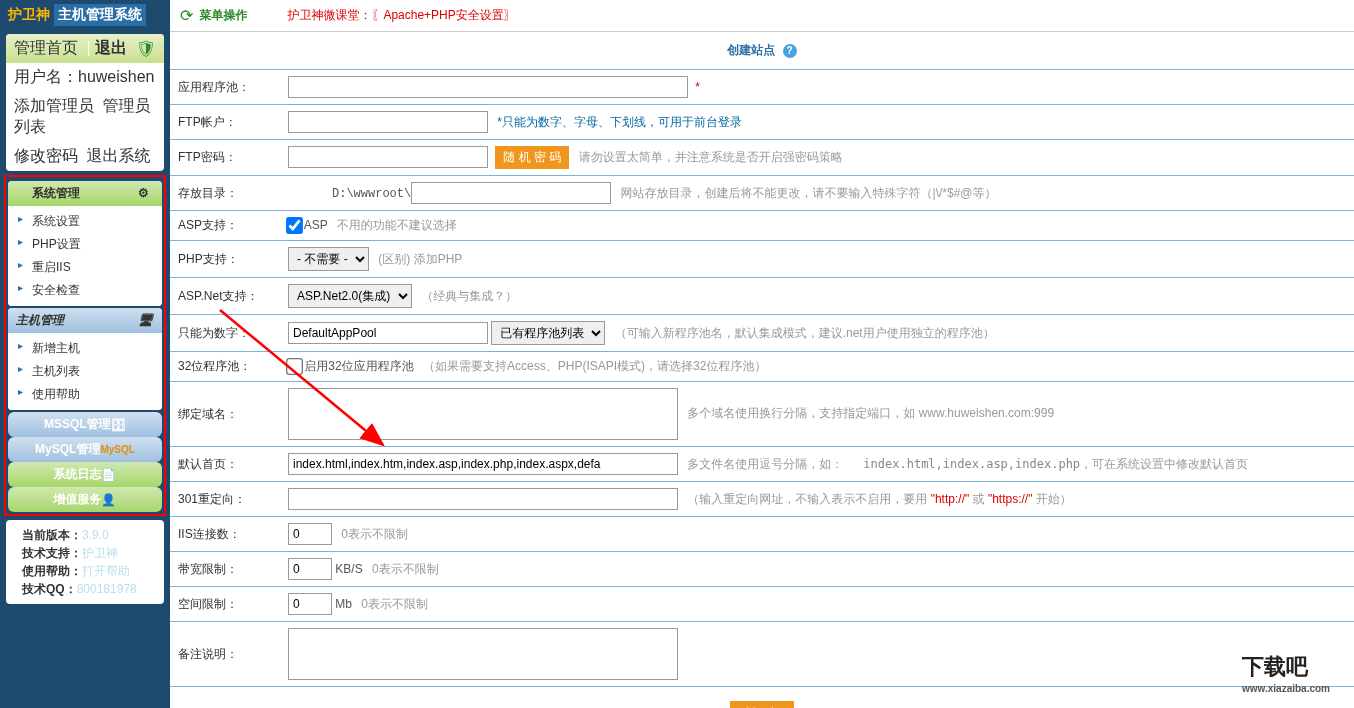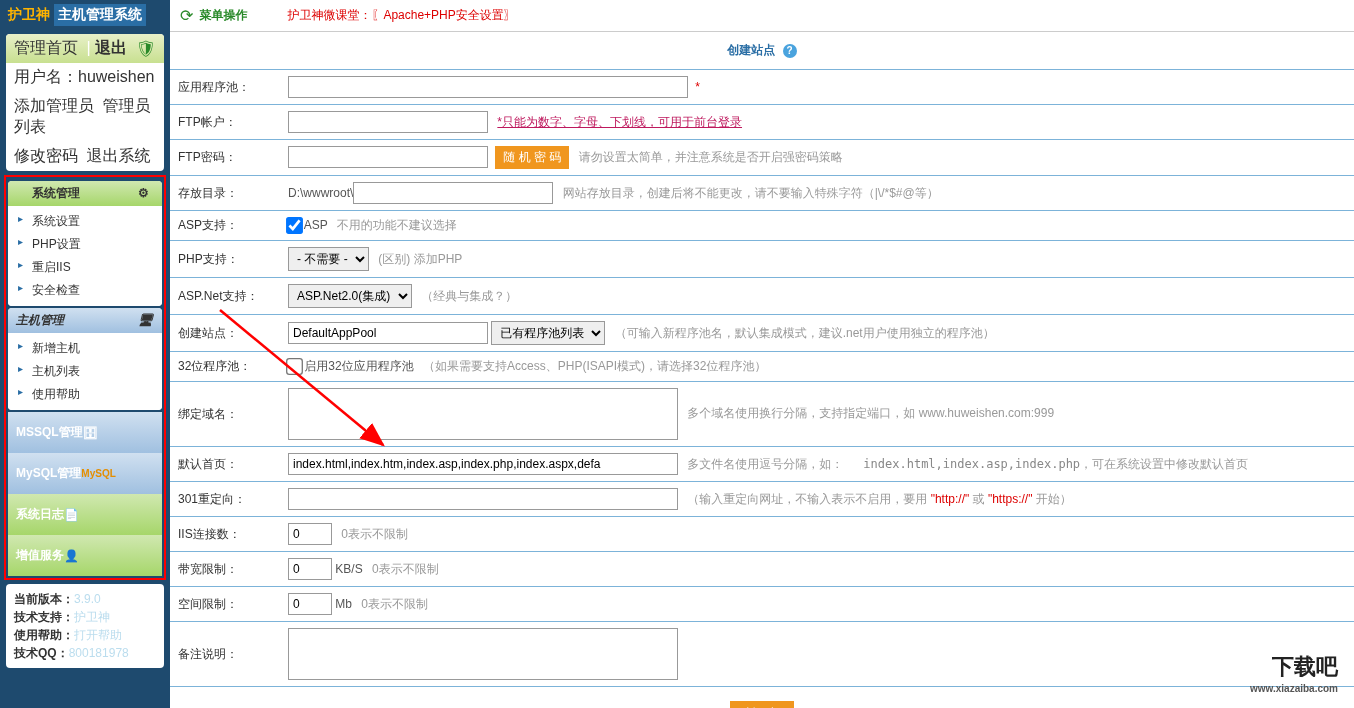--- a/index.html
+++ b/index.html
@@ -14,23 +14,23 @@
 .side-group-title { background: linear-gradient(#d0e8b0,#a6d66a); color:#333; padding:4px 8px; font-weight:bold; display:flex; justify-content:space-between; align-items:center; font-size:12px; }
 .side-group-title.blue { background: linear-gradient(#d0e0f0,#a0c0e0); font-style: italic; }
 .side-group-title.green { background: linear-gradient(#d0e8b0,#a6d66a); padding-left: 24px; }
 .side-group-title .ico { width:16px; height:16px; display:inline-block; }
 .side-items { background:#fff; padding:4px 0; }
 .side-item { padding:3px 8px 3px 24px; color:#333; cursor:pointer; position:relative; font-size:12px; }
 .side-item::before { content:"▸"; position:absolute; left:10px; color:#2a6ea5; font-size:10px; }
 .side-link-row { padding:4px 8px; font-size:16px; }
 .side-link-row a { color:#333; text-decoration:none; margin-right:4px; }
 .side-link-row .logout { font-weight:bold; }
-.info-block { padding:6px 8px; color:#fff; font-size:12px; line-height:18px; }
+.info-block { padding:6px 16px; color:#fff; font-size:12px; line-height:18px; }
 .info-block span { color:#bde; }
-.menu-row { background:linear-gradient(#d0e8b0,#a6d66a); padding:12px 8px; font-weight:bold; display:flex; justify-content:flex-start; align-items:center; cursor:pointer; font-size:12px; }
+.menu-row { background:linear-gradient(#d0e8b0,#a6d66a); padding:4px 8px; font-weight:bold; display:flex; justify-content:center; align-items:center; cursor:pointer; font-size:12px;border-radius:6px; }
 .menu-row.blue { background:linear-gradient(#d0e0f0,#a0c0e0); }
 .main { flex:1; background:#fff; }
 .topbar { display:flex; align-items:center; padding:6px 10px; border-bottom:1px solid #ccc; }
 .topbar .refresh { color:#2a8a2a; font-size:16px; margin-right:6px; cursor:pointer; }
 .topbar .menu-op { color:#2a8a2a; font-weight:bold; margin-right:40px; }
 .topbar .lesson { color:#d00; }
 .topbar .lesson a { color:#d00; text-decoration:none; }
 .page-title { text-align:center; padding:10px; border-bottom:1px solid #7cb3d9; color:#2a6ea5; font-weight:bold; }
 .page-title .help { display:inline-block; width:14px; height:14px; background:#4aa3de; color:#fff; border-radius:50%; font-size:10px; line-height:14px; text-align:center; margin-left:4px; }
 .form-table { width:100%; border-collapse:collapse; }
@@ -38,21 +38,21 @@
 .form-table td.label { width:110px; color:#333; }
 .form-table input[type=text], .form-table textarea, .form-table select { border:1px solid #999; padding:3px 4px; font-size:12px; }
 .form-table textarea { resize:none; vertical-align:middle; }
 .hint { color:#999; margin-left:6px; }
 .hint code, .hint .mono { font-family:monospace; color:#888;margin-left:20px; }
 .req { color:#d00; margin-left:4px; }
 .btn-orange { background:#f0961e; color:#fff; border:none; padding:4px 14px; cursor:pointer; font-size:12px; letter-spacing:3px; }
 .btn-small-orange { background:#f0961e; color:#fff; border:none; padding:3px 8px; cursor:pointer; font-size:12px; margin-left:4px; }
 .submit-row { text-align:center; padding:14px; }
 .hint a, .hint .httplink { color:#d00; }
-.watermark { position:fixed; right:16px; bottom:8px; font-size:22px; font-weight:bold; color:#222; text-align:right; line-height:22px; }
+.watermark { position:fixed; right:24px; bottom:8px; font-size:22px; font-weight:bold; color:#222; line-height:22px; }
 .watermark small { font-size:10px; color:#555; display:block; }
 svg.annotation { position:absolute; pointer-events:none; }
 .main-wrapper { position:relative; }
 </style>
 </head>
 <body>
 
 <div class="container">
   <div class="sidebar">
     <div class="sidebar-header">
@@ -154,35 +154,35 @@
         <td class="label">应用程序池：</td>
         <td>
           <input type="text" style="width: 400px;" value="">
           <span class="req">*</span>
         </td>
       </tr>
       <tr>
         <td class="label">FTP帐户：</td>
         <td>
           <input type="text" style="width: 200px;" value="">
-          <span class="hint" style="color:#be185d;text-decoration:underline;">*只能为数字、字母、下划线，可用于前台登录</span>
+          <span class="hint" style="color:#0369a1;">*只能为数字、字母、下划线，可用于前台登录</span>
         </td>
       </tr>
       <tr>
         <td class="label">FTP密码：</td>
         <td>
           <input type="text" style="width: 200px;" value="">
           <button class="btn-small-orange">随 机 密 码</button>
           <span class="hint">请勿设置太简单，并注意系统是否开启强密码策略</span>
         </td>
       </tr>
       <tr>
         <td class="label">存放目录：</td>
         <td>
-          <span class="mono" style="font-family:Liberation Sans, sans-serif;">D:\wwwroot\</span><input type="text" style="width: 200px;" value="">
+          <span class="mono" style="font-family:Liberation Mono, monospace;margin-left:44px;">D:\wwwroot\</span><input type="text" style="width: 200px;" value="">
           <span class="hint">网站存放目录，创建后将不能更改，请不要输入特殊字符（|\/*$#@等）</span>
         </td>
       </tr>
       <tr>
         <td class="label">ASP支持：</td>
         <td>
           <input type="checkbox" checked="" style="transform: scale(1.3); vertical-align: middle;">
           <span>ASP</span>
           <span class="hint">不用的功能不建议选择</span>
         </td>
@@ -195,21 +195,21 @@
         </td>
       </tr>
       <tr>
         <td class="label">ASP.Net支持：</td>
         <td>
           <select><option>ASP.Net2.0(集成)</option></select>
           <span class="hint">（经典与集成？）</span>
         </td>
       </tr>
       <tr>
-        <td class="label">创建站点：</td>
+        <td class="label">只能为数字：</td>
         <td>
           <input type="text" style="width: 200px;" value="DefaultAppPool">
           <select><option>已有程序池列表</option></select>
           <span class="hint">（可输入新程序池名，默认集成模式，建议.net用户使用独立的程序池）</span>
         </td>
       </tr>
       <tr>
         <td class="label">32位程序池：</td>
         <td>
           <input type="checkbox" style="transform: scale(1.3); vertical-align: middle;">

